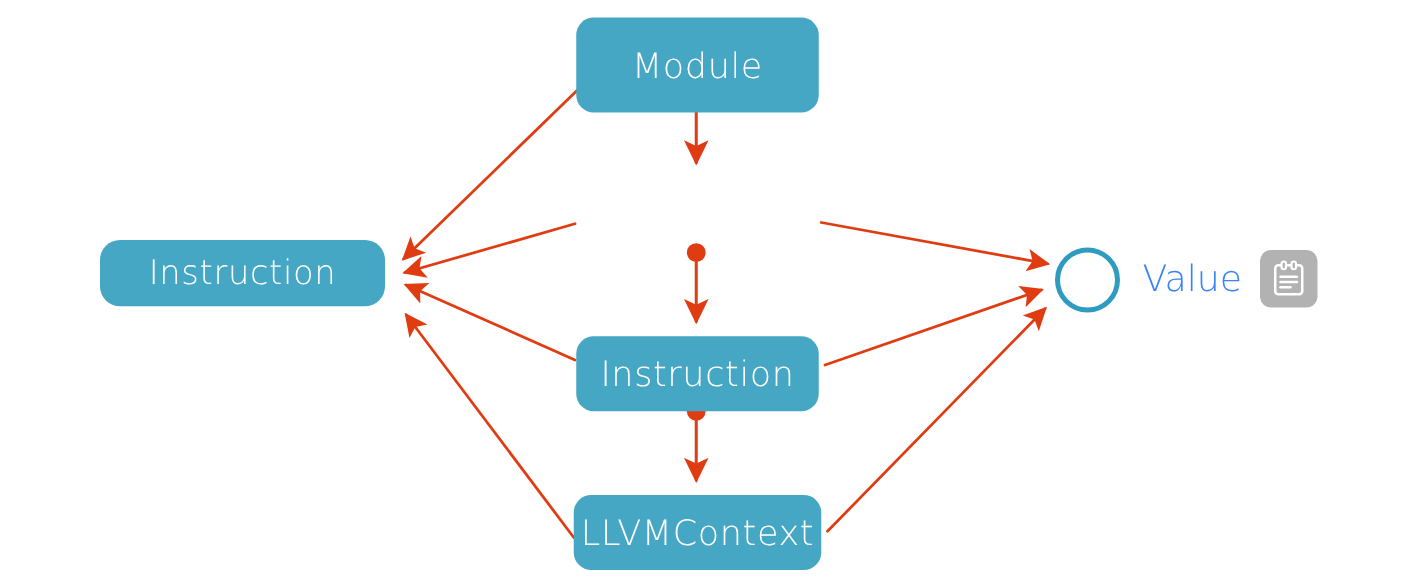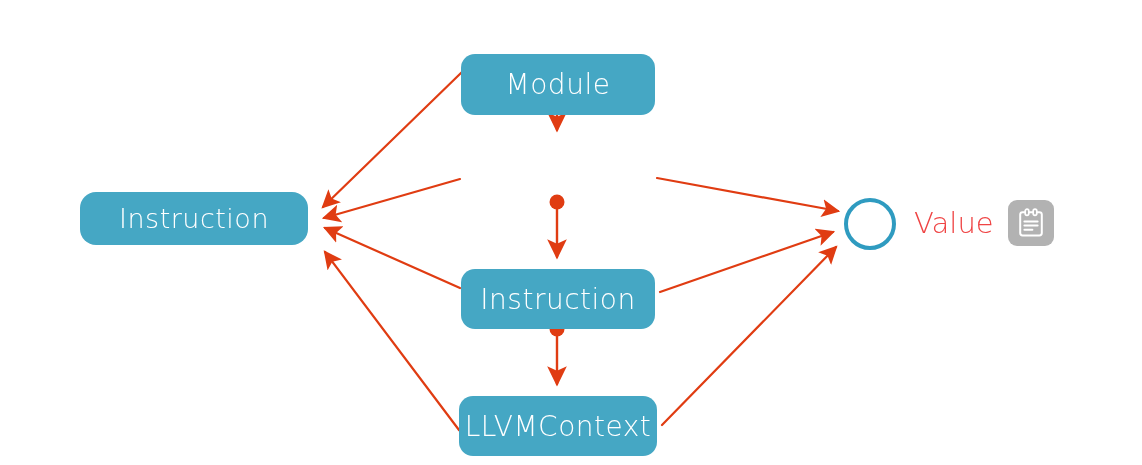--- a/index.html
+++ b/index.html
@@ -34,21 +34,21 @@
     justify-content: center;
     box-sizing: border-box;
   }
   .node-label {
     color: #ffffff;
     font-family: "DejaVu Sans", sans-serif;
     font-weight: 300;
     letter-spacing: 0.5px;
     white-space: nowrap;
   }
-  #node-module   { left: 461px; top: 14px;  width: 194px; height: 61px; margin-top: 40px; }
+  #node-module   { left: 461px; top: 14px;  width: 194px; height: 76px; }
   #node-function { left: 461px; top: 142px; width: 194px; height: 60px; }
   #node-basicblock { left: 461px; top: 269px; width: 194px; height: 60px; }
   #node-instruction { left: 459px; top: 396px; width: 198px; height: 60px; }
   #node-llvmcontext { left: 80px; top: 192px; width: 228px; height: 53px; border-radius: 16px; }
 
   #node-module .node-label,
   #node-function .node-label,
   #node-basicblock .node-label,
   #node-instruction .node-label { font-size: 28px; }
   #node-llvmcontext .node-label { font-size: 27px; }
@@ -65,21 +65,21 @@
   #value-circle {
     width: 44px;
     height: 44px;
     border: 4px solid #2f9bc0;
     border-radius: 50%;
     box-sizing: content-box;
     flex: 0 0 auto;
     margin-top: 5px;
   }
   #value-text {
-    color: #ef4444;
+    color: #3b82f6;
     font-family: "DejaVu Sans", sans-serif;
     font-weight: 300;
     font-size: 29px;
     margin-left: 18px;
     margin-top: 4px;
     white-space: nowrap;
   }
   #value-doc-icon {
     width: 46px;
     height: 46px;

